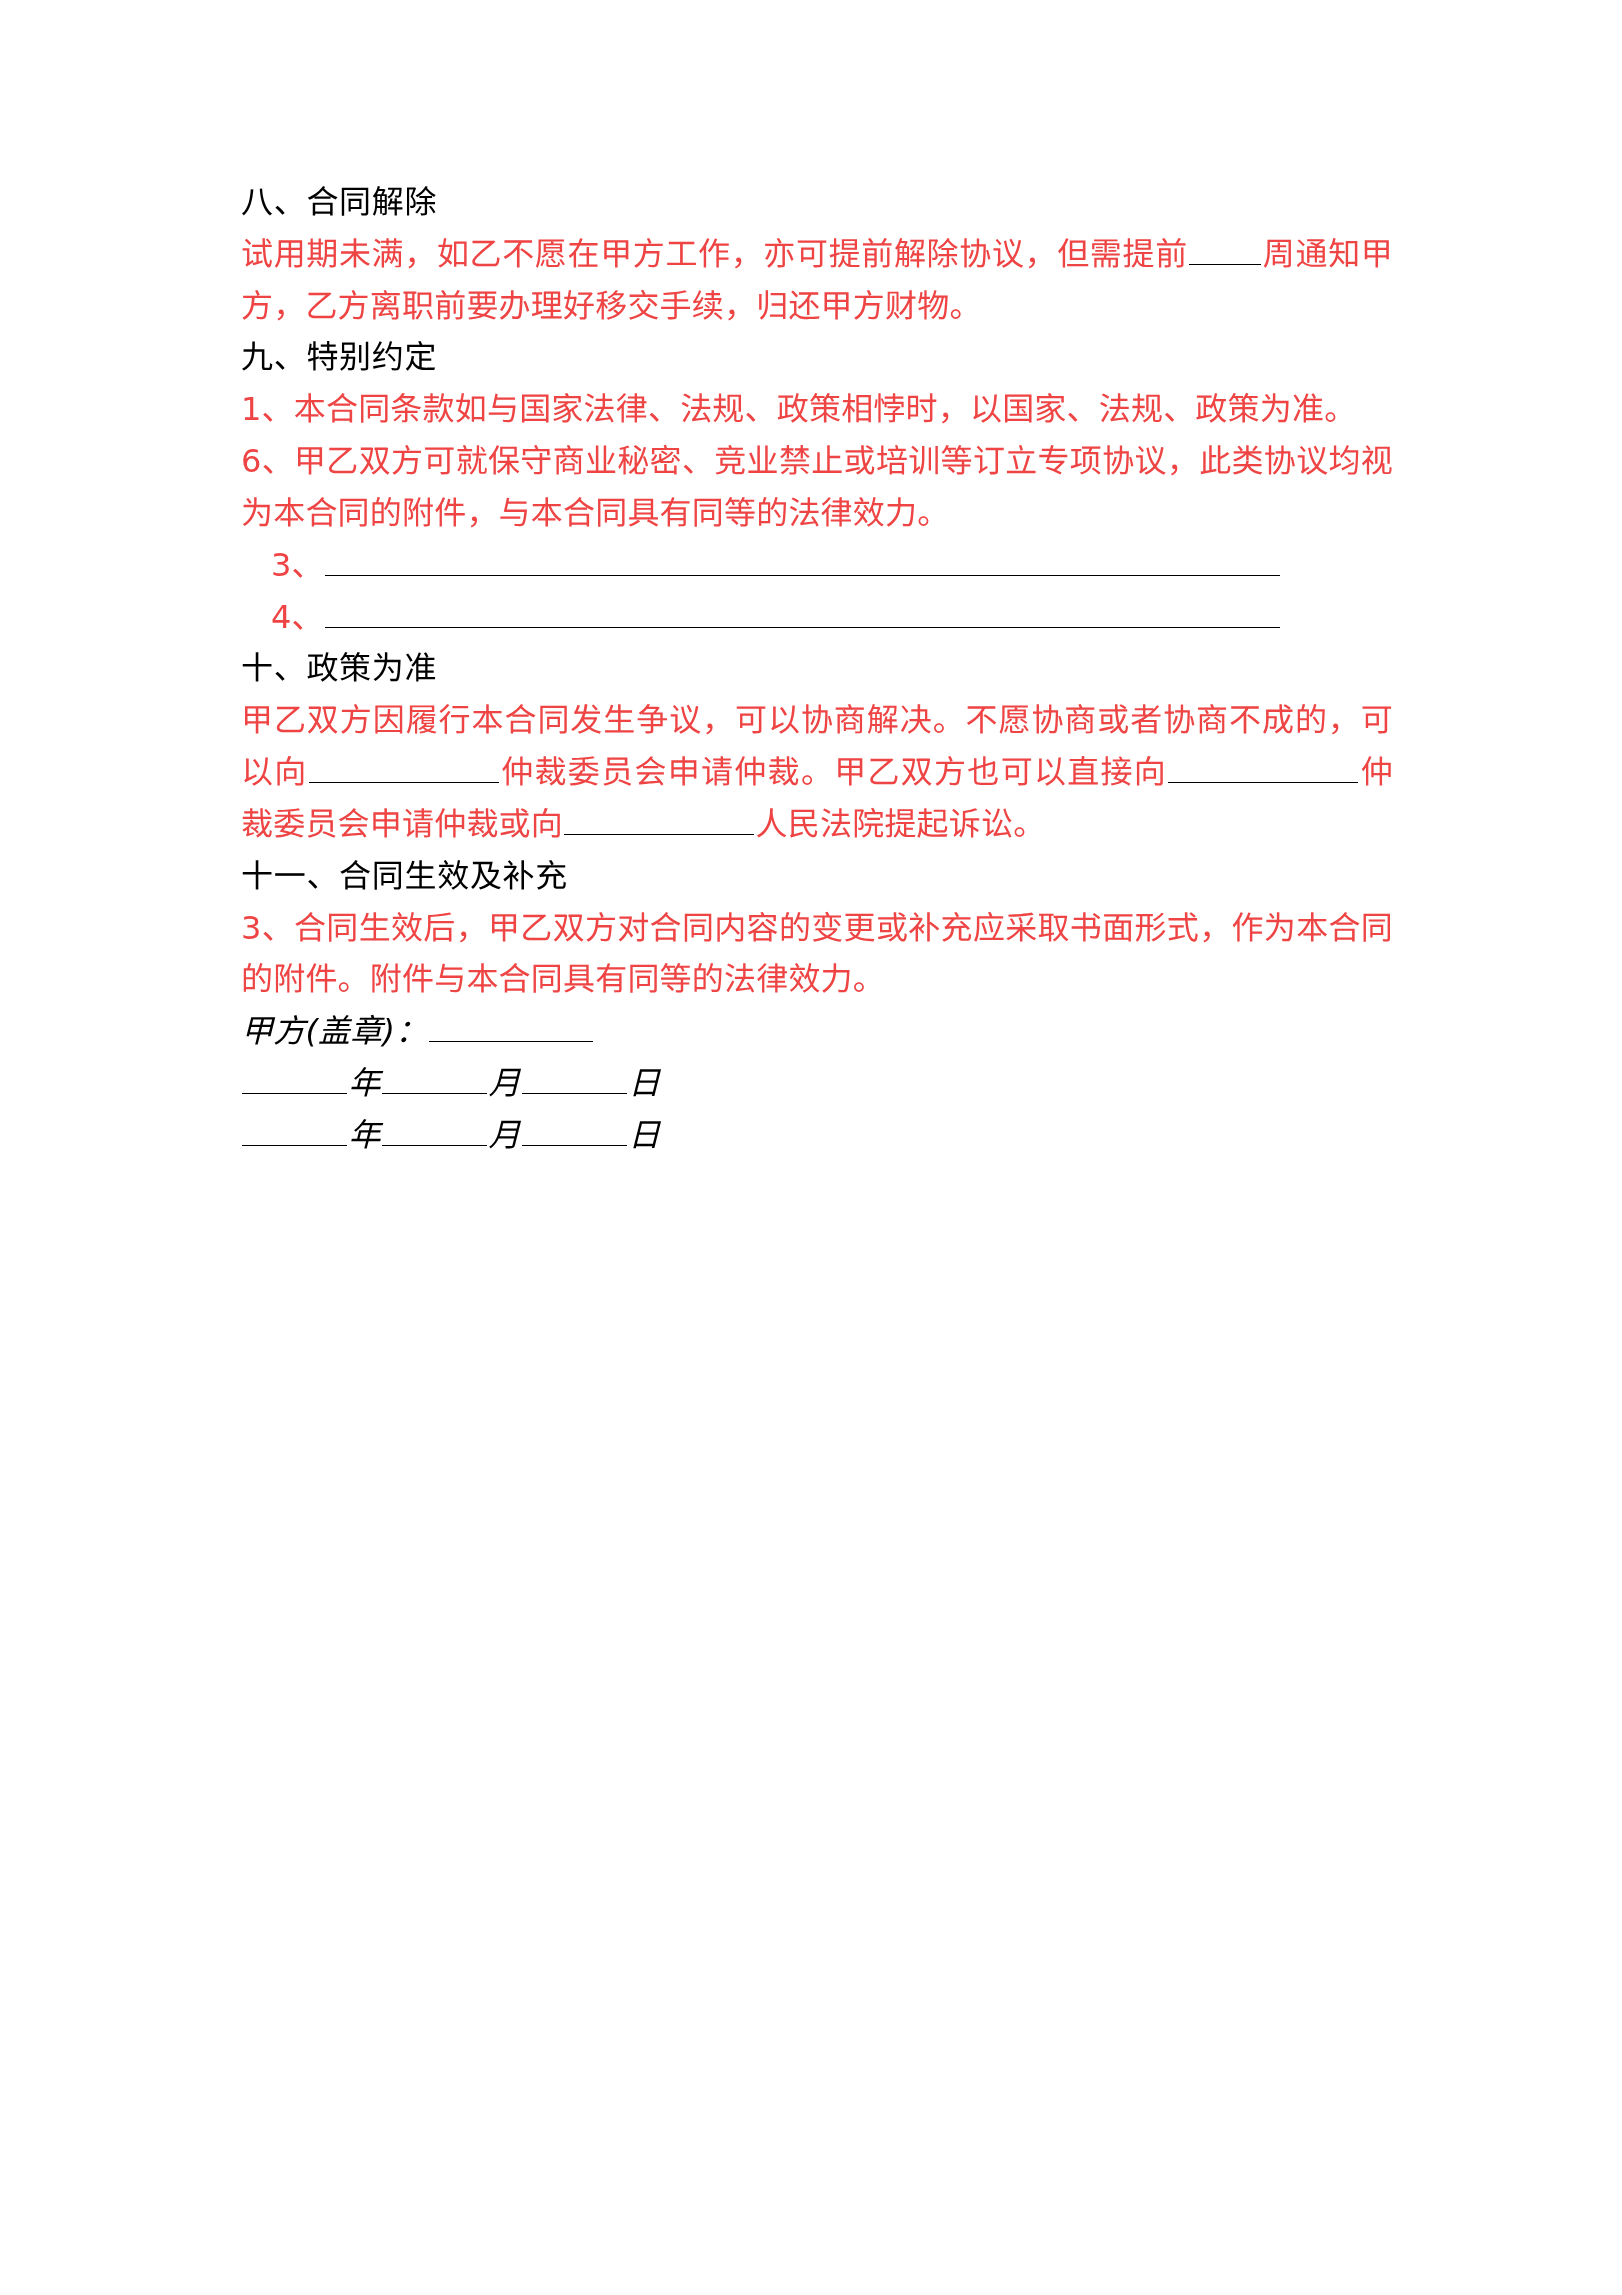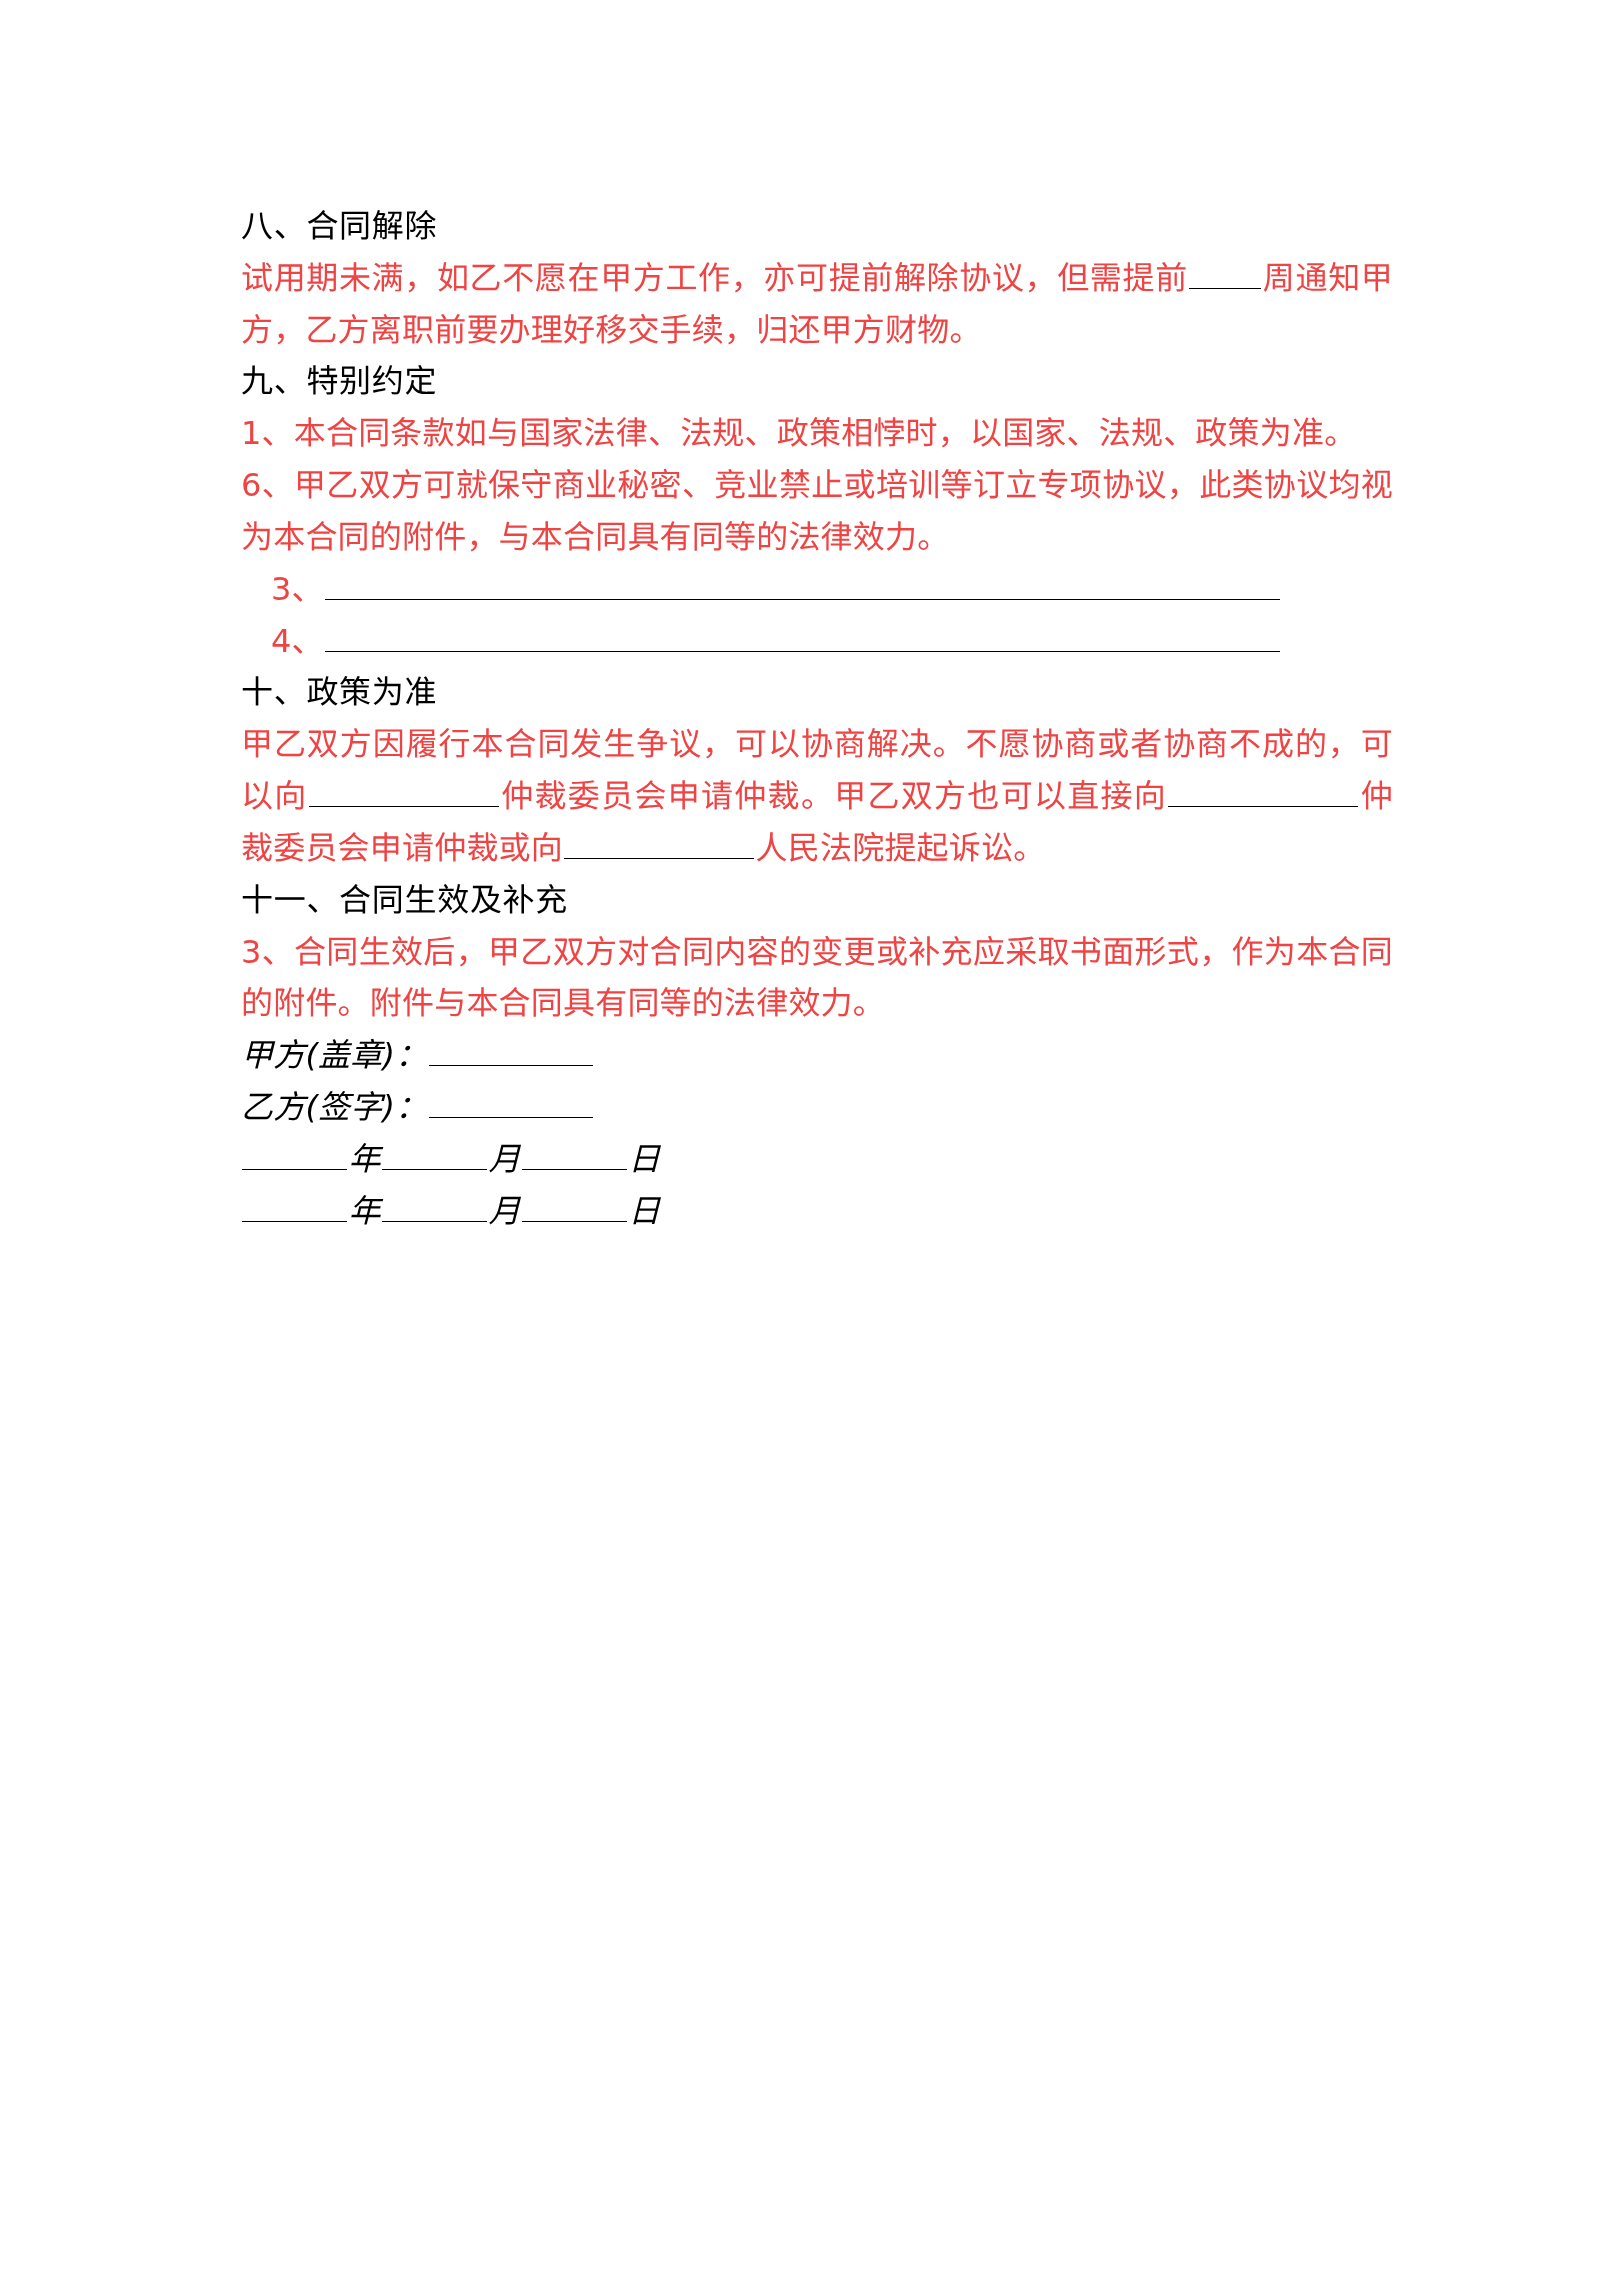--- a/index.html
+++ b/index.html
@@ -15,21 +15,21 @@
     width: 1623px;
     height: 2295px;
     box-sizing: border-box;
     position: relative;
     background: #ffffff;
     overflow: hidden;
   }
   .content {
     position: absolute;
     left: 241px;
-    top: 201px;
+    top: 177px;
     width: 1152px;
   }
   .heading {
     font-size: 32px;
     line-height: 1.62;
     letter-spacing: 0.7px;
     color: #000000;
   }
   .para {
     font-size: 32px;
@@ -78,19 +78,18 @@
     <div class="para indent-item"><span class="nowrap">3、</span><span class="blank b-item"></span></div>
     <div class="para indent-item"><span class="nowrap">4、</span><span class="blank b-item"></span></div>
 
     <div class="heading">十、政策为准</div>
     <div class="para"><span>甲乙双方因履行本合同发生争议，可以协商解决。不愿协商或者协商不成的，可以向</span><span class="blank b-lg"></span><span>仲裁委员会申请仲裁。甲乙双方也可以直接向</span><span class="blank b-lg"></span><span>仲裁委员会申请仲裁或向</span><span class="blank b-lg"></span><span>人民法院提起诉讼。</span></div>
 
     <div class="heading">十一、合同生效及补充</div>
     <div class="para">3、合同生效后，甲乙双方对合同内容的变更或补充应采取书面形式，作为本合同的附件。附件与本合同具有同等的法律效力。</div>
 
     <div class="sig-block"><span>甲方(盖章)：</span><span class="blank b-sign"></span></div>
-    <div class="sig-block"><span>乙方(签字)：</span><span class="blank b-sign"></span></div>
     <div class="sig-block"><span class="blank b-date"></span><span>年</span><span class="blank b-date"></span><span>月</span><span class="blank b-date"></span><span>日</span></div>
     <div class="sig-block"><span class="blank b-date"></span><span>年</span><span class="blank b-date"></span><span>月</span><span class="blank b-date"></span><span>日</span></div>
 
   </div>
 </div>
 
 
 </body></html>

